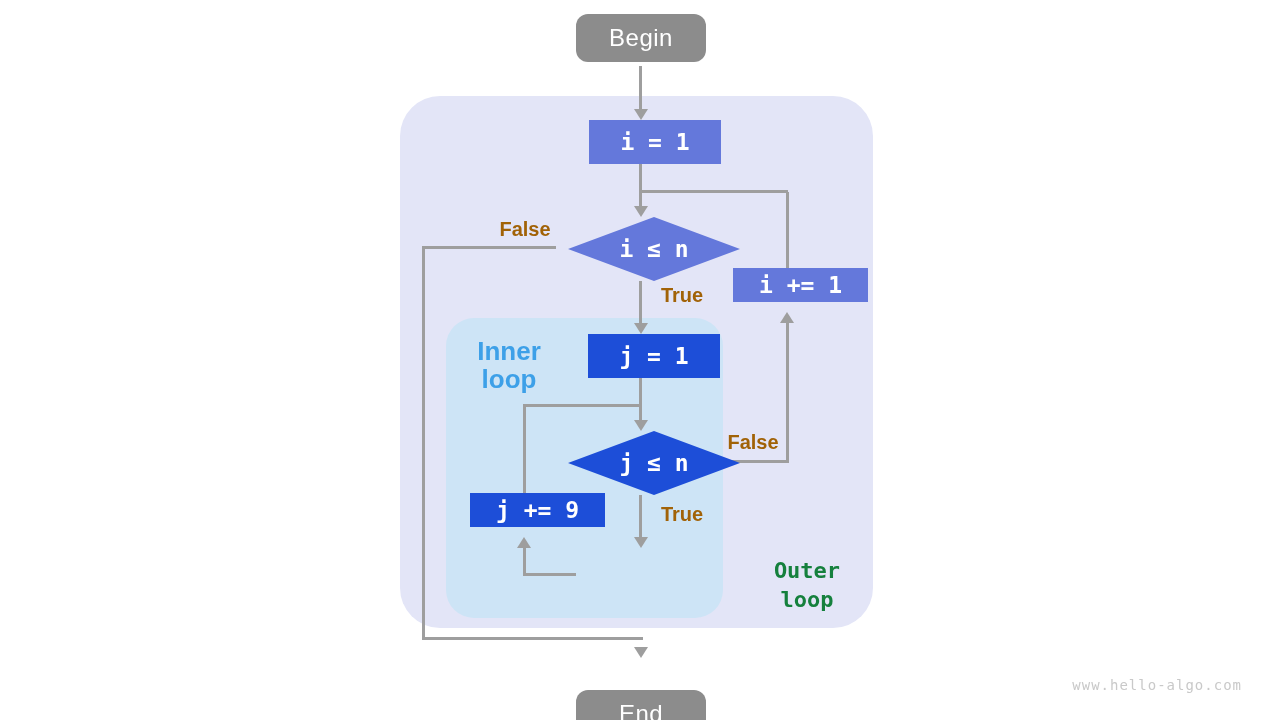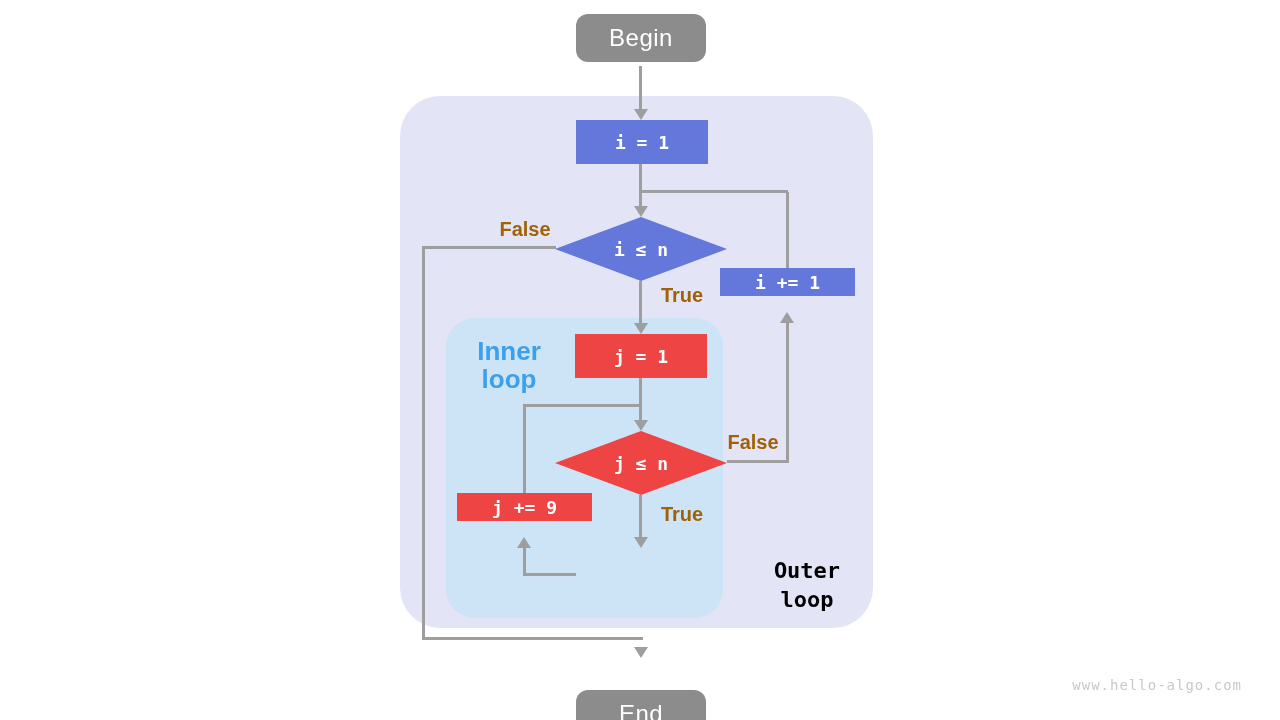--- a/index.html
+++ b/index.html
@@ -32,26 +32,26 @@
   
   .node {
     position:absolute; display:flex; align-items:center; justify-content:center;
     color:#ffffff;
   }
   .terminal {
     width:130px; height:48px; background:#8c8c8c; border-radius:12px;
     font-size:24px; letter-spacing:0.5px;
   }
   .code-node {
-    font-family:"DejaVu Sans Mono", monospace; font-weight:bold; font-size:18px;
+    font-family:"DejaVu Sans Mono", monospace; font-weight:bold; font-size:23px;margin-left:13px;
   }
   .outer-node { background:#6478db; }
-  .inner-node { background:#ef4444; }
+  .inner-node { background:#1d4ed8; }
   .rect-node { width:132px; height:44px; }
-  .rect-node-wide { width:135px; height:28px; }
+  .rect-node-wide { width:135px; height:34px; }
   .diamond {
     width:172px; height:64px;
     clip-path:polygon(50% 0, 100% 50%, 50% 100%, 0 50%);
     align-items:center;
   }
   .task-node {
     width:132px; height:57px; background:#85b877; font-size:26px;
   }
   
   .edge-label {
@@ -59,21 +59,21 @@
     text-align:center;
   }
   .region-label { position:absolute; text-align:center; font-weight:bold; }
   .inner-region-label {
     left:459px; top:337px; width:100px;
     font-size:26px; line-height:28px; color:#3da0e8;
   }
   .outer-region-label {
     left:747px; top:556px; width:120px;
     font-family:"DejaVu Sans Mono", monospace;
-    font-size:22px; line-height:29px; color:#000000;
+    font-size:22px; line-height:29px; color:#15803d;
   }
   .watermark {
     position:absolute; right:38px; top:677px;
     font-family:"DejaVu Sans Mono", monospace;
     font-size:14px; color:#c9c9c9; letter-spacing:1px;
   }
 </style>
 </head>
 <body>
 

